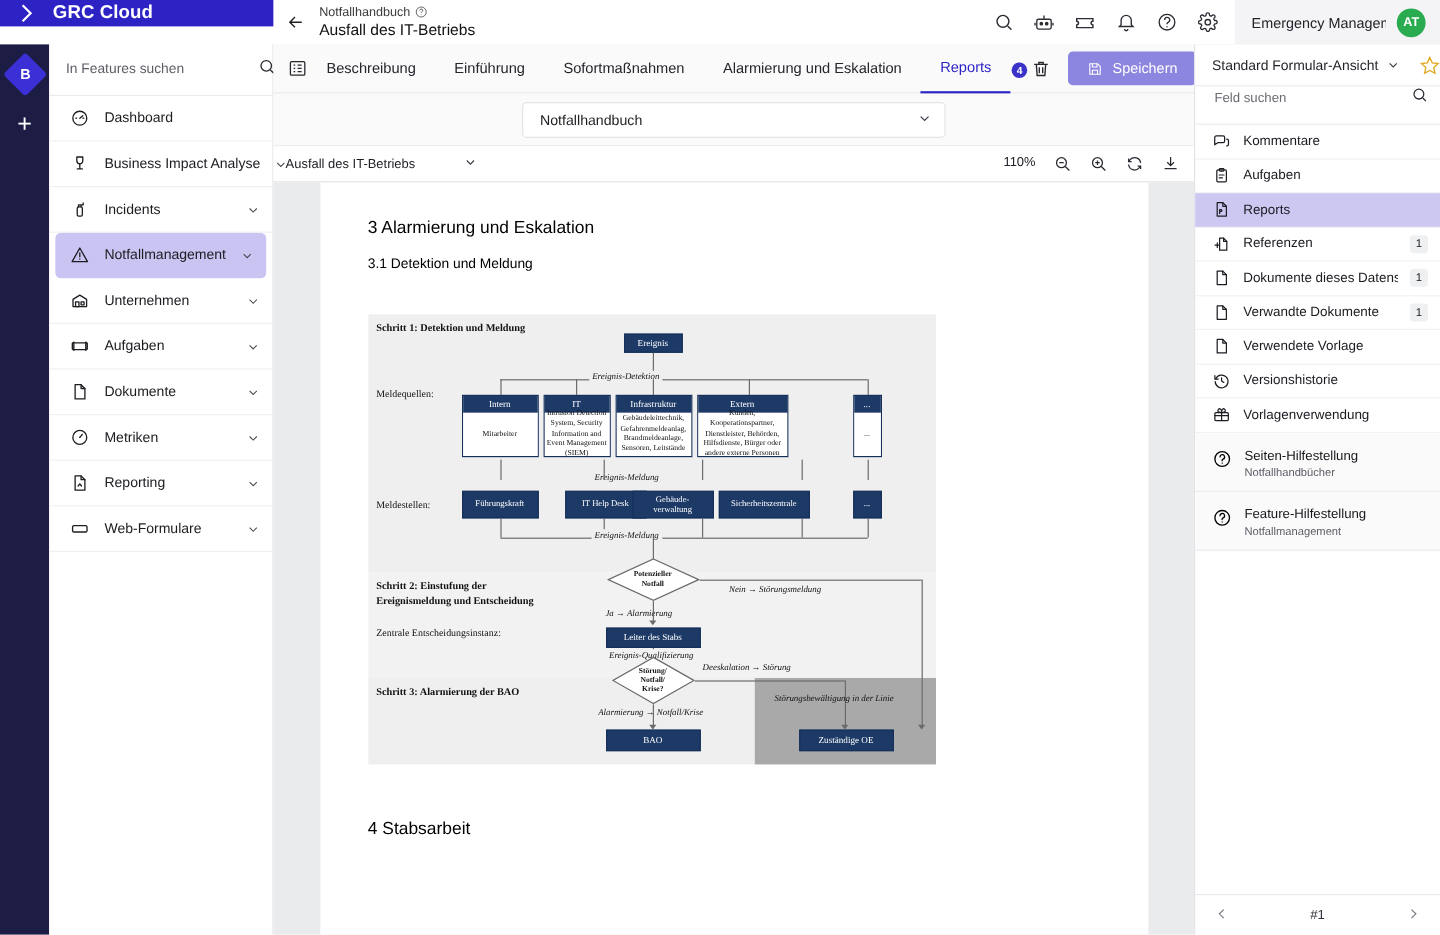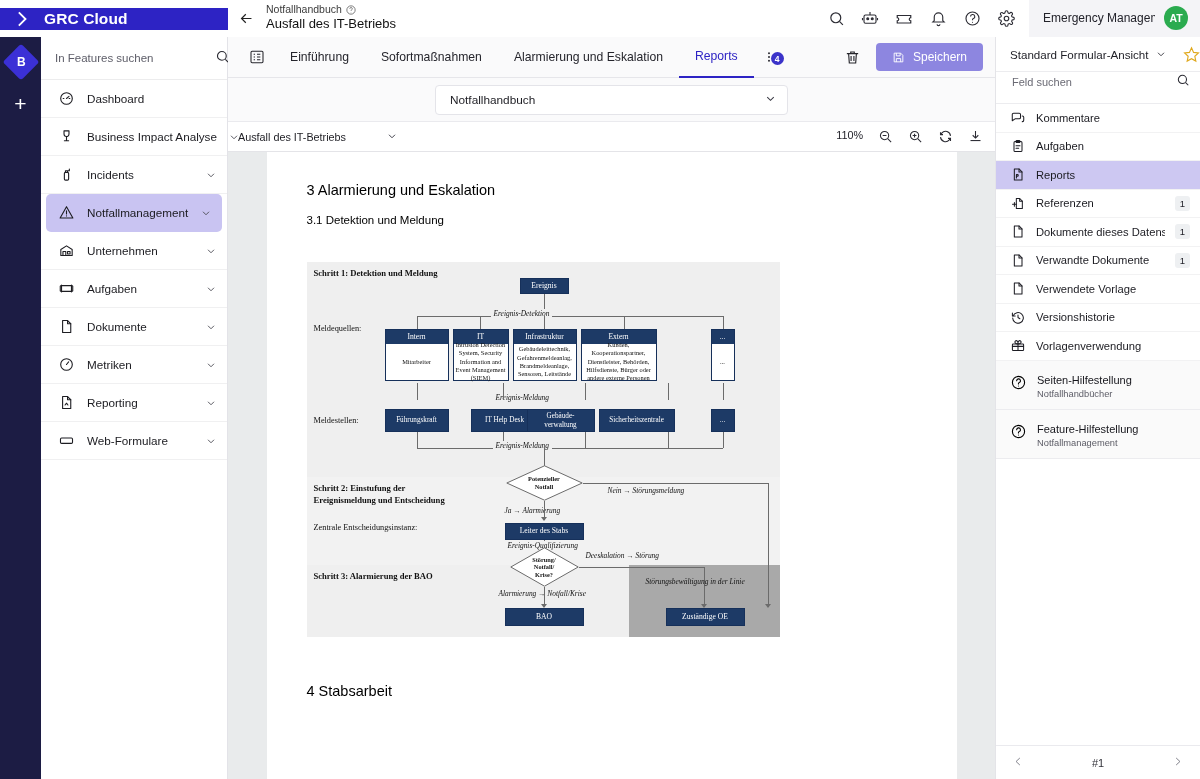--- a/index.html
+++ b/index.html
@@ -6,21 +6,21 @@
   html, body {
     width: 1200px; height: 779px;
     font-family: "Liberation Sans", sans-serif;
     background: #ffffff;
     overflow: hidden;
     -webkit-font-smoothing: antialiased;
   }
   .app { position: relative; width: 1200px; height: 779px; display: flex; flex-direction: column; }
 
   
-  .topbar { height: 37px; display: flex; align-items: center; flex: 0 0 37px; }
+  .topbar { height: 37px; display: flex; align-items: flex-start; flex: 0 0 37px; }
   .brand {
     width: 228px; background: #2d23c4; color: #fff;
     display: flex; align-items: center; gap: 10px; padding-left: 12px;
   }
   .brand-logo { width: 22px; height: 22px; display: flex; align-items: center; justify-content: center; }
   .brand-title { font-size: 15.5px; font-weight: 700; letter-spacing: .1px; }
 
   .topbar-right {
     flex: 1; background: #fff; display: flex; align-items: center;
     border-bottom: 1px solid #e6e6ea;
@@ -462,20 +462,21 @@
     <div class="center">
 
       <div class="tabbar">
         <span class="tab-listicon">
           <svg width="16" height="16" viewBox="0 0 24 24" fill="none" stroke="currentColor" stroke-width="1.6">
               <rect x="3" y="3.5" width="18" height="17" rx="1.6"></rect>
               <path d="M7 8h2M7 12h2M7 16h2M12 8h5M12 12h5M12 16h5"></path>
             </svg>
         </span>
         <div id="tab-list" style="display:flex;align-items:center;">
+            <div class="tab">Beschreibung</div>
             <div class="tab">Einführung</div>
             <div class="tab">Sofortmaßnahmen</div>
             <div class="tab">Alarmierung und Eskalation</div>
             <div class="tab active">Reports</div>
           </div>
         <span class="tab-more">
           <svg width="14" height="14" viewBox="0 0 24 24" fill="currentColor">
               <circle cx="12" cy="5.5" r="1.7"></circle>
               <circle cx="12" cy="12" r="1.7"></circle>
               <circle cx="12" cy="18.5" r="1.7"></circle>

